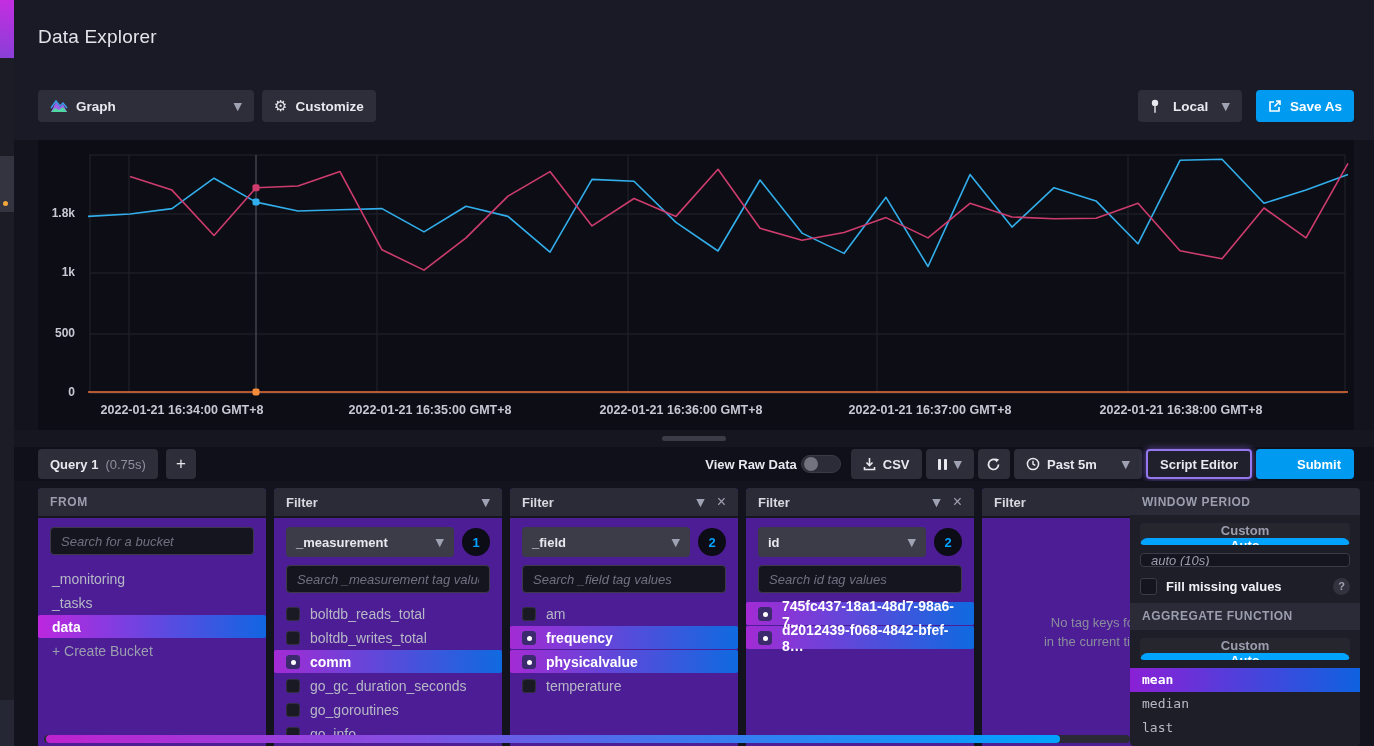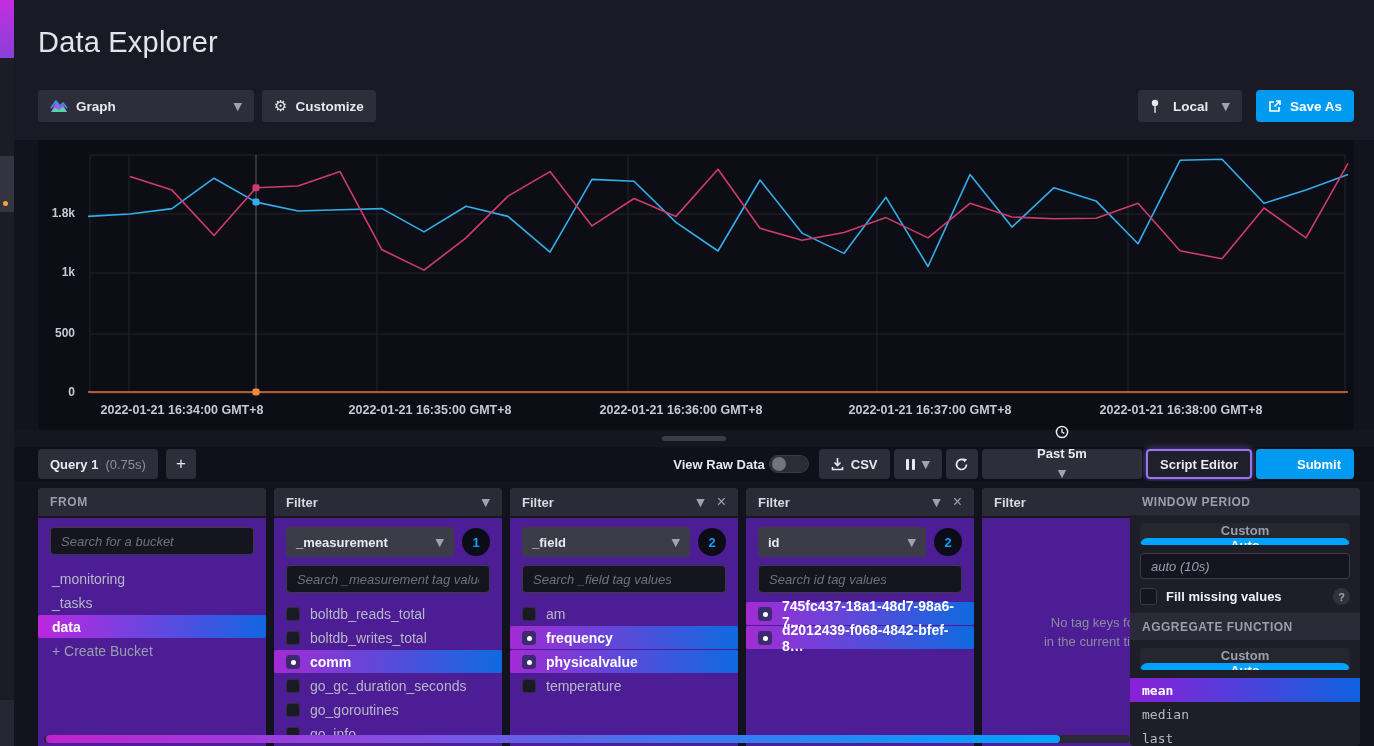--- a/index.html
+++ b/index.html
@@ -10,21 +10,21 @@
   .rail { position:absolute; left:0; top:0; width:14px; height:746px; background:#1b1c26; z-index:10; }
   .rail-logo { width:14px; height:58px; background:linear-gradient(180deg,#c32ee0 0%,#8a3fd8 100%); }
   .rail-item { width:14px; height:56px; background:#343440; margin-top:98px; position:relative; }
   .rail-dot { position:absolute; left:3px; bottom:6px; width:5px; height:5px; border-radius:50%; background:#f2a73b; }
   .rail-bottom { position:absolute; bottom:0; left:0; width:14px; height:46px; background:#262734; }
 
   .main { position:absolute; left:14px; top:0; width:1360px; height:746px; }
 
   
   .header-band { height:140px; background:#191a25; position:relative; }
-  .page-title { position:absolute; left:24px; top:26px; font-size:29px; font-weight:500; color:#e3e4ea; letter-spacing:.2px; }
+  .page-title { position:absolute; left:24px; top:26px; font-size:19px; font-weight:500; color:#e3e4ea; letter-spacing:.2px; }
   .toolbar { position:absolute; left:24px; right:20px; top:90px; height:32px; display:flex; align-items:center; }
   .btn { height:32px; border-radius:4px; background:#2e2e3a; display:flex; align-items:center; gap:8px; padding:0 12px; font-size:13.5px; font-weight:700; color:#e7e9ee; cursor:pointer; }
   .dropdown { justify-content:space-between; }
   .chev { font-family:"DejaVu Sans", sans-serif; color:#9fa2b2; font-size:11px; line-height:1; }
   .graph-dd { width:216px; margin-right:8px; }
   .blue-btn { background:#009bf1; color:#fff; }
   .spacer { flex:1; }
   .local-dd { width:104px; margin-right:14px; }
   .gear { font-family:"DejaVu Sans", sans-serif; font-size:15px; color:#e7e9ee; }
 
@@ -42,21 +42,21 @@
   .qbtn { height:30px; border-radius:4px; background:#2e2e3a; display:flex; align-items:center; gap:7px; padding:0 12px; font-size:13px; font-weight:700; cursor:pointer; }
   .query-tab .dur { color:#8e90a0; font-weight:400; }
   .plus-btn { width:30px; justify-content:center; margin-left:8px; font-size:17px; font-weight:400; }
   .rgroup { display:flex; align-items:center; gap:4px; }
   .vrd-label { font-size:13px; font-weight:700; }
   .toggle { width:40px; height:18px; border-radius:9px; background:#2c2c38; border:1px solid #3a3a46; position:relative; margin-right:6px; cursor:pointer; }
   .toggle .knob { position:absolute; left:2px; top:1px; width:14px; height:14px; border-radius:50%; background:#73737f; }
   .pause-bars { display:flex; gap:3px; }
   .pause-bars i { width:3px; height:11px; background:#e7e9ee; border-radius:1px; }
   .icon-btn { width:32px; justify-content:center; padding:0; }
-  .range-dd { width:160px; justify-content:flex-end;flex-direction:column; }
+  .range-dd { width:128px; justify-content:space-between; }
   .script-btn { background:#20202c; border:2px solid #9577f0; box-shadow:0 0 7px rgba(150,110,240,.65); }
   .submit-btn { background:#009bf1; color:#fff; width:98px; justify-content:center;padding-left:40px; }
 
   
   .builder { position:absolute; left:0; top:481px; width:1360px; height:265px; background:#12131c; }
   .card { position:absolute; top:7px; width:228px; height:290px; background:#4c1d95; border-radius:4px; overflow:hidden; }
   .card-head { height:30px; background:#2b2b37; display:flex; align-items:center; padding:0 12px; border-bottom:2px solid #15161f; }
   .card-head .t-muted { font-size:12px; font-weight:700; letter-spacing:.6px; color:#9b9eae; }
   .card-head .t-white { font-size:13px; font-weight:700; color:#d7d9e0; }
   .card-head .hx { margin-left:auto; display:flex; align-items:center; gap:12px; }
@@ -78,21 +78,21 @@
   .muted-link { color:#9b9eae; }
   .empty-msg { margin-top:95px; text-align:center; color:#8a8d9c; font-size:13px; line-height:19px; }
 
   
   .options { position:absolute; top:7px; right:14px; width:230px; height:258px; background:#1e1e29; border-radius:4px; overflow:hidden; z-index:4; }
   .opt-head { height:27px; background:#2b2b37; display:flex; align-items:center; padding:0 12px; font-size:12px; font-weight:700; letter-spacing:.5px; color:#9b9eae; }
   .opt-body { padding:8px 10px; }
   .seg { display:flex; height:22px; background:#26262f; border-radius:4px; overflow:hidden; font-size:13px; font-weight:700; cursor:pointer;flex-direction:column; }
   .seg .off { flex:1; display:flex; align-items:center; justify-content:center; color:#9b9eae; }
   .seg .on { flex:1; display:flex; align-items:center; justify-content:center; background:#00a3ff; color:#fff; border-radius:8px; }
-  .w-input { width:100%; height:26px; margin-top:8px; background:#15151f; border:1px solid #3a3a48; border-radius:4px; color:#9b9eae; font-size:13px; font-style:italic; padding:0 10px; outline:none; }
+  .w-input { width:100%; height:14px; margin-top:8px; background:#15151f; border:1px solid #3a3a48; border-radius:4px; color:#9b9eae; font-size:13px; font-style:italic; padding:0 10px; outline:none; }
   .w-input::placeholder { color:#9b9eae; }
   .fill-row { display:flex; align-items:center; margin-top:9px; }
   .cb-lg { width:17px; height:17px; border-radius:3px; background:#15151f; border:1px solid #3a3a48; margin-right:9px; cursor:pointer; }
   .fill-row b { font-size:13px; color:#f0f1f5; }
   .help { margin-left:auto; width:17px; height:17px; border-radius:50%; background:#33333f; color:#a0a3b0; font-size:11px; font-weight:700; display:flex; align-items:center; justify-content:center; cursor:pointer; }
   .fn-list { margin-top:8px; font-family:"DejaVu Sans Mono", monospace; font-size:13px; }
   .fn-row { height:24px; display:flex; align-items:center; padding:0 12px; color:#b6b9c5; cursor:pointer; }
   .fn-row.sel { background:linear-gradient(90deg,#8a20d6 0%,#0f62e0 100%); color:#fff; font-weight:700; }
 
   

